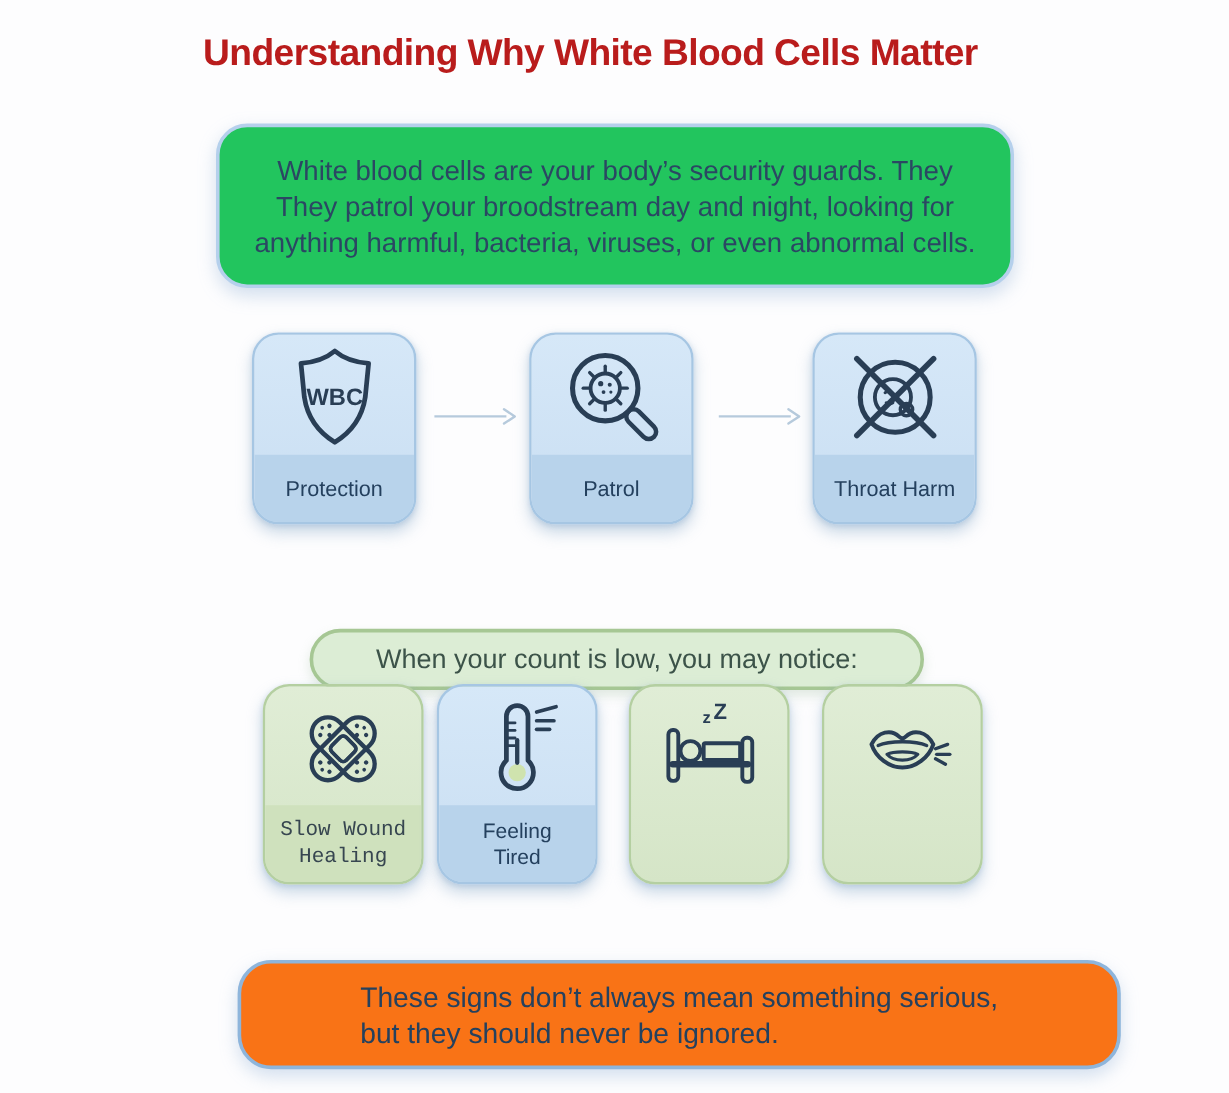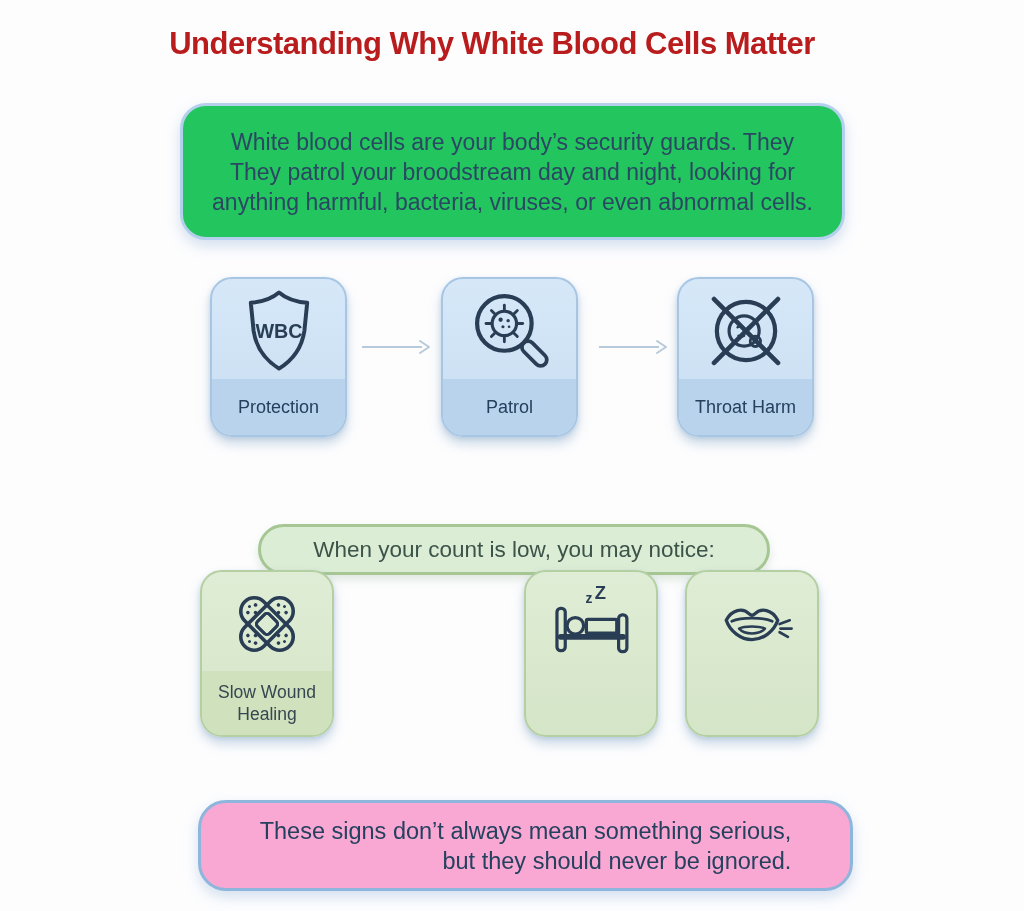--- a/index.html
+++ b/index.html
@@ -85,28 +85,28 @@
     box-sizing:border-box;
     background:#dcedd5;
     border:3px solid #a6c794;
     border-radius:27px;
     box-shadow:0 5px 10px rgba(160,190,160,0.30);
     display:flex;align-items:center;justify-content:center;
     font-size:22.5px;color:#3c5349;margin-top:41px;
   }
 
   .bottom-box{
-    position:absolute;left:198px;top:800px;width:655px;height:91px;
+    position:absolute;left:198px;top:800px;width:736px;height:91px;
     box-sizing:border-box;
-    background:#f9a8d4;
+    background:#f97316;
     border:3px solid #8eb5db;
     border-radius:28px;
     box-shadow:0 6px 14px rgba(150,180,215,0.40);
     display:flex;align-items:center;justify-content:center;
-    text-align:right;
+    text-align:left;
     font-size:23.5px;line-height:30px;color:#25415e;
     white-space:pre-line;
   }
 
   svg{display:block;}
   .ic{stroke:#293e55;fill:none;stroke-linecap:round;stroke-linejoin:round;}
   .ic-fill{fill:#293e55;stroke:none;}
   .ic-text{fill:#293e55;font-family:"Liberation Sans",sans-serif;font-weight:700;}
 </style>
 </head>
@@ -182,21 +182,21 @@
         <line class="ic" x1="84" y1="16" x2="16" y2="84" stroke-width="5"></line>
       </svg>
     </div>
     <div class="card-footer">Throat Harm</div>
   </div>
 
   <div class="notice-pill">
     <div>When your count is low, you may notice:</div>
   </div>
 
-  <div class="card green sym-card" style="left:200px;">
+  <div class="card green sym-card" style="left:219px;font-family:Liberation Mono, monospace;">
     <div class="icon-area">
       <svg width="90" height="90" viewBox="0 0 100 100">
         <g transform="rotate(45 50 50)">
           <rect class="ic" stroke-width="4" x="15" y="35" width="70" height="30" rx="15"></rect>
           <rect class="ic" stroke-width="3.3" x="40.5" y="40.5" width="19" height="19" rx="4"></rect>
           <circle class="ic-fill" cx="26" cy="44" r="2"></circle>
             <circle class="ic-fill" cx="32" cy="50" r="2"></circle>
           <circle class="ic-fill" cx="26" cy="56" r="2"></circle>
             <circle class="ic-fill" cx="22.5" cy="50" r="1.7"></circle>
           <circle class="ic-fill" cx="74" cy="44" r="2"></circle>
@@ -215,20 +215,42 @@
             <circle class="ic-fill" cx="68" cy="50" r="2"></circle>
           <circle class="ic-fill" cx="74" cy="56" r="2"></circle>
             <circle class="ic-fill" cx="77.5" cy="50" r="1.7"></circle>
         </g>
       </svg>
     </div>
     <div class="card-footer">Slow Wound
 Healing</div>
   </div>
 
+  <div class="card blue sym-card" style="left:364px;">
+    <div class="icon-area">
+      <svg width="90" height="90" viewBox="0 0 100 100">
+        <path class="ic" stroke-width="4.4" d="M40 60.8 L40 20 A10 10 0 0 1 60 20 L60 60.8 A15 15 0 1 1 40 60.8 Z"></path>
+        <circle cx="50" cy="72" r="8" fill="#cfe3ae"></circle>
+        <line class="ic" stroke-width="4" x1="50" y1="42" x2="50" y2="63"></line>
+        <g class="ic" stroke-width="2.6">
+          <line x1="41.5" y1="26" x2="48" y2="26"></line>
+          <line x1="41.5" y1="33" x2="48" y2="33"></line>
+          <line x1="41.5" y1="40" x2="48" y2="40"></line>
+          <line x1="41.5" y1="47" x2="48" y2="47"></line>
+        </g>
+        <g class="ic" stroke-width="3.4">
+          <line x1="68" y1="16" x2="86" y2="11"></line>
+          <line x1="68" y1="24" x2="84" y2="24"></line>
+          <line x1="68" y1="32" x2="80" y2="32"></line>
+        </g>
+      </svg>
+    </div>
+    <div class="card-footer">Feeling
+Tired</div>
+  </div>
 
   <div class="card green sym-card" style="left:524px;">
     <div class="icon-area">
       <svg width="92" height="92" viewBox="0 0 100 100">
         <text class="ic-text" x="44" y="27" font-size="15">z</text>
         <text class="ic-text" x="54" y="23" font-size="20">Z</text>
         <rect class="ic" stroke-width="3.5" x="13" y="33" width="9" height="46" rx="4"></rect>
         <rect class="ic" stroke-width="3.5" x="80" y="40" width="9" height="40" rx="4"></rect>
         <line class="ic" stroke-width="6" x1="17" y1="64" x2="85" y2="64"></line>
         <circle class="ic" stroke-width="3.5" cx="33" cy="52" r="9"></circle>

